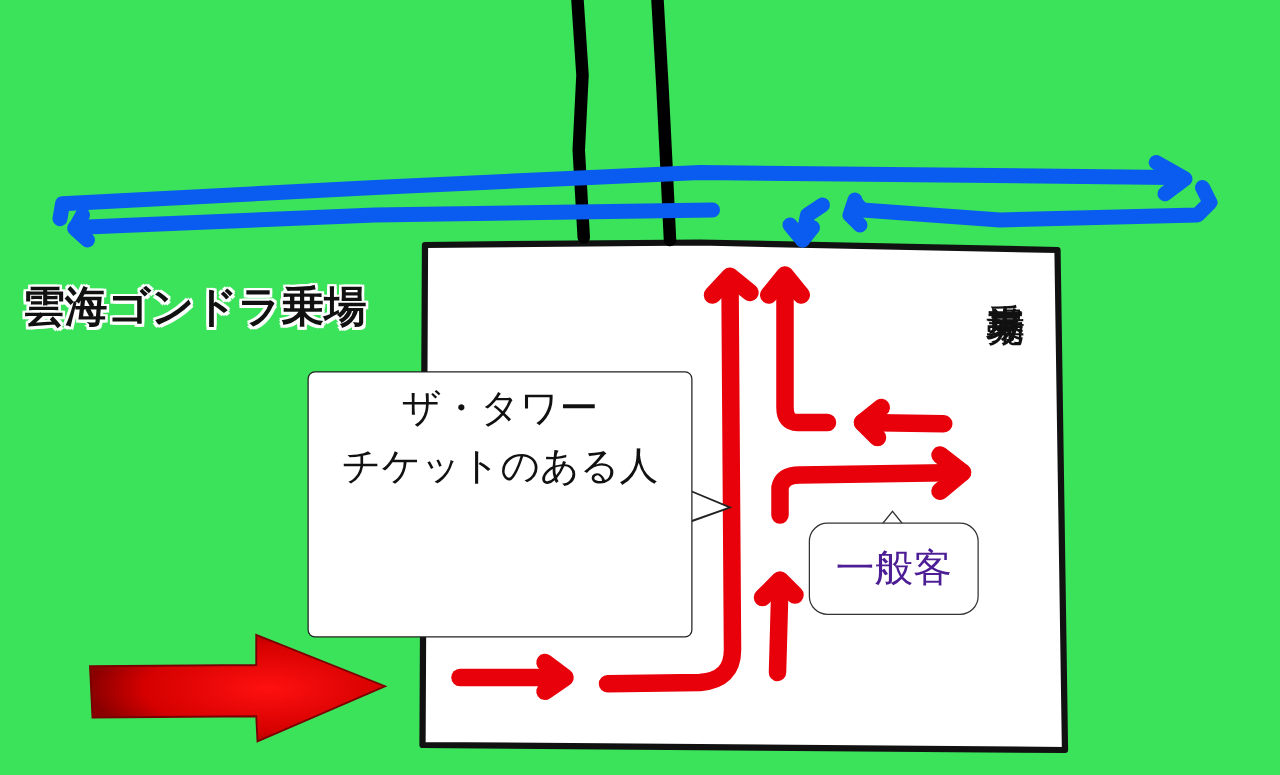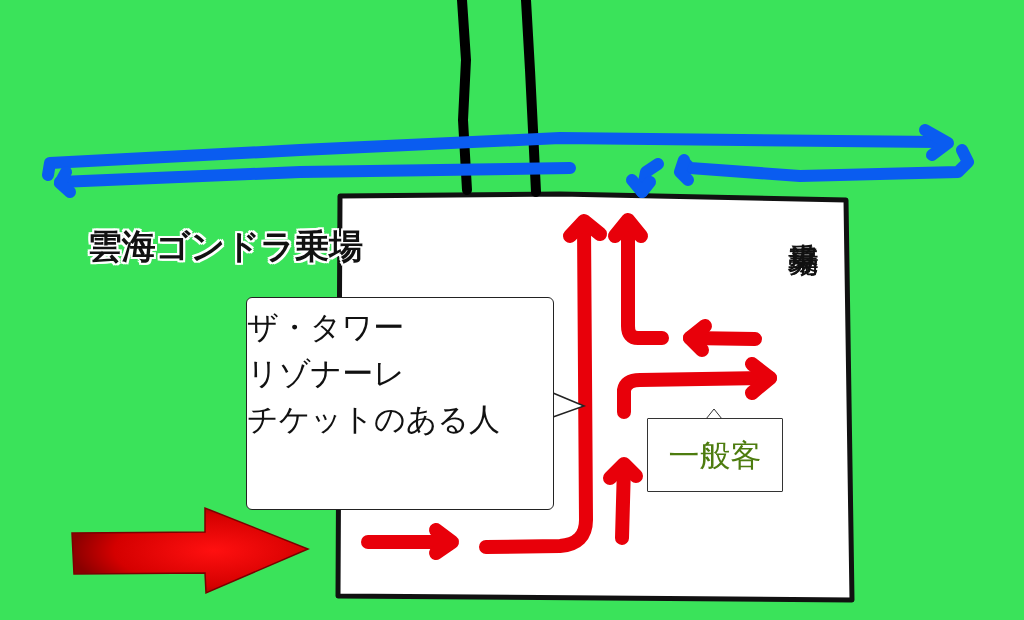--- a/index.html
+++ b/index.html
@@ -1,34 +1,34 @@
 <!DOCTYPE html>
 <html><head>
 <meta charset="utf-8">
 <style>
   html, body { margin:0; padding:0; }
   body { width:1024px; height:620px; overflow:hidden; background:#3ae35a; position:relative; font-family:"DejaVu Sans", sans-serif; }
   .canvas { position:absolute; left:0; top:0; width:1024px; height:620px; }
   .title {
-    position:absolute; left:18px; top:218px; width:345px; text-align:right;
+    position:absolute; left:18px; top:218px; width:345px; text-align:left;
     font-family:"DejaVu Sans", sans-serif; font-weight:bold; font-size:34px; line-height:56px; color:#111;
     text-shadow: -2px -2px 0 #fff, 2px -2px 0 #fff, -2px 2px 0 #fff, 2px 2px 0 #fff, 0 2px 0 #fff, 0 -2px 0 #fff, 2px 0 0 #fff, -2px 0 0 #fff;
   }
   .title span { display:block; }
   .bubble {
     position:absolute; left:246px; top:297px; width:308px; height:213px; background:#fff;
     border:1.5px solid #222; border-radius:6px; box-sizing:border-box;
-    text-align:left; font-size:31px; line-height:46px; color:#111; padding-top:6px;
+    text-align:center; font-size:31px; line-height:46px; color:#111; padding-top:6px;
     font-family:"DejaVu Sans", sans-serif;
   }
   .bubble span { display:block; white-space:nowrap; }
   .bubble2 {
     position:absolute; left:647px; top:418px; width:136px; height:74px; background:#fff;
-    border:1px solid #333; border-radius:1px; box-sizing:border-box;
-    text-align:center; font-size:31px; line-height:72px; color:#4d7c0f;
+    border:1px solid #333; border-radius:15px; box-sizing:border-box;
+    text-align:center; font-size:31px; line-height:72px; color:#4c1d95;
   }
   .vtext {
     position:absolute; left:778px; top:218px; width:44px;
     font-size:31px; line-height:37px; color:#111; text-align:center;
     writing-mode: vertical-rl; text-orientation: upright; letter-spacing:1px;
   }
 </style>
 </head>
 <body>
 
@@ -83,21 +83,20 @@
 
   <path d="M72 533 L205 532 L205 508 L308 549 L206 593 L205 573 L74 574 Z" fill="url(#arrowGrad)" stroke="#7a0000" stroke-width="1.5"></path>
 </svg>
 
 <div class="title">
   <span>雲海ゴンドラ乗場</span>
 </div>
 
 <div class="bubble">
   <span>ザ・タワー</span>
-  <span>リゾナーレ</span>
   <span>チケットのある人</span>
 </div>
 
 <div class="bubble2">
   <span>一般客</span>
 </div>
 
 <div class="vtext">乗車券売場</div>
 
 </body></html>

